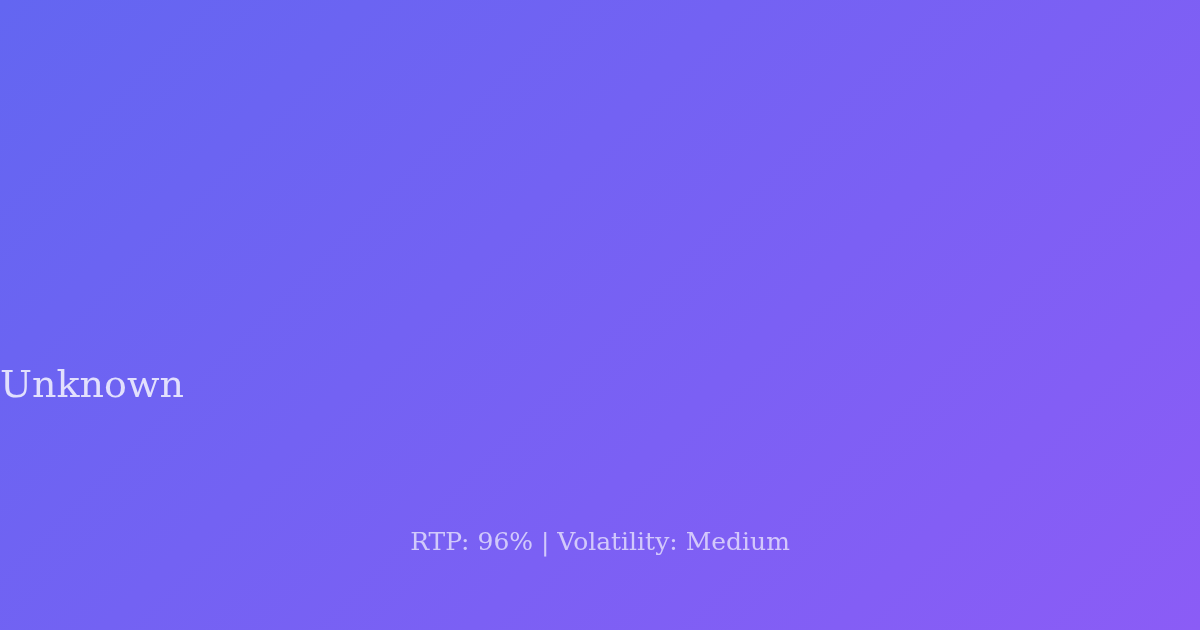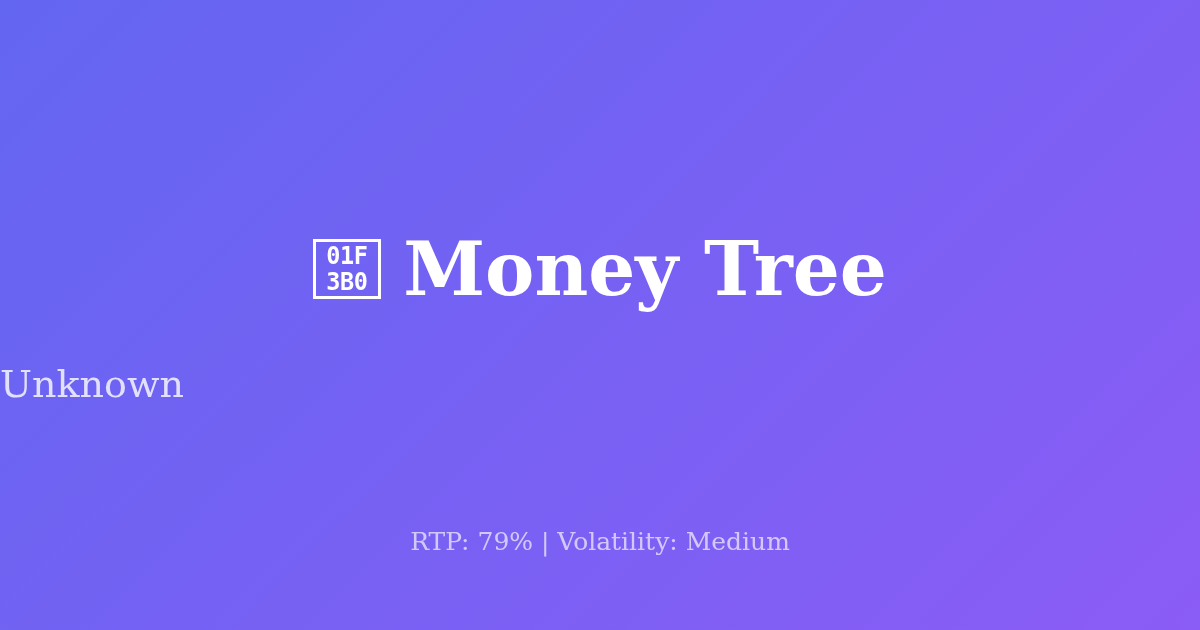--- a/index.html
+++ b/index.html
@@ -100,25 +100,18 @@
     color: rgba(255, 255, 255, 0.66);
     line-height: 1.1;
     white-space: nowrap;
   }
 </style>
 </head>
 <body>
 
 <div class="og-card">
 
-  <div class="title-row">
-    <span class="tofu">
-      <span class="tofu-row">01F</span>
-      <span class="tofu-row">3B0</span>
-    </span>
-    <span class="game-title">Money Tree</span>
-  </div>
 
   <div class="game-subtitle">Unknown</div>
 
-  <div class="game-stats">RTP: 79% | Volatility: Medium</div>
+  <div class="game-stats">RTP: 96% | Volatility: Medium</div>
 
 </div>
 
 </body></html>

